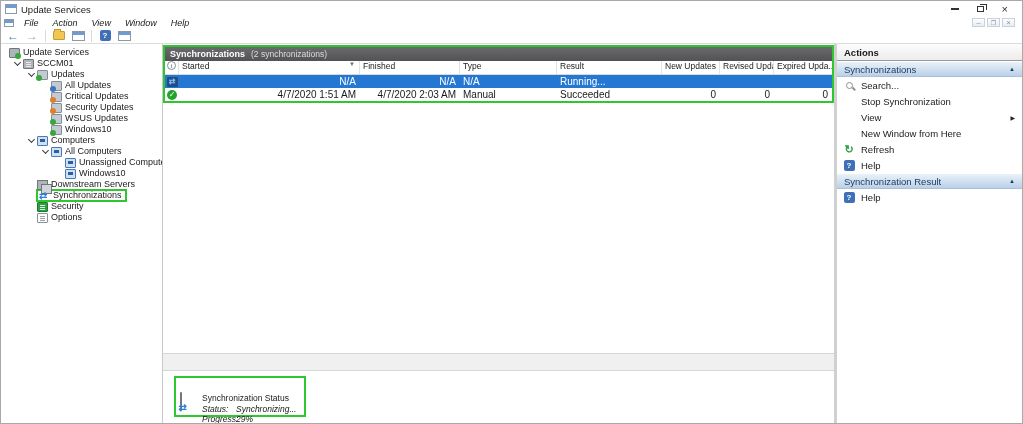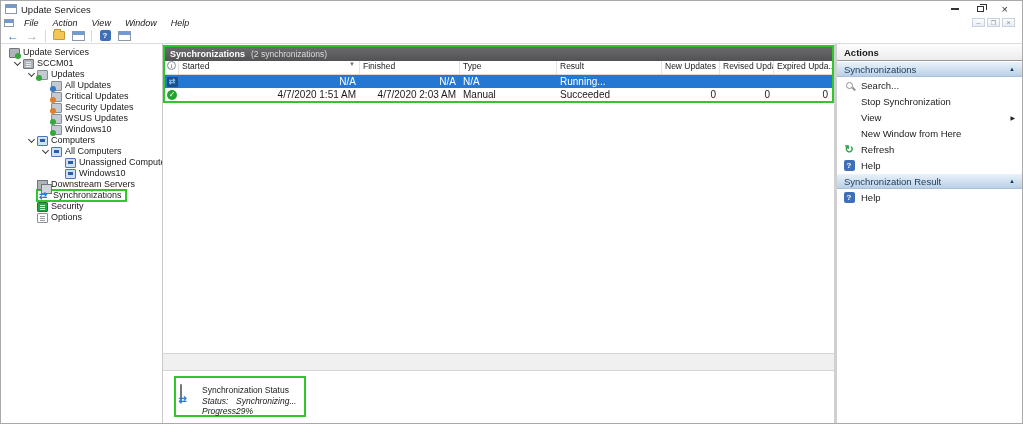--- a/index.html
+++ b/index.html
@@ -94,21 +94,21 @@
   .ic-info { width:9px; height:9px; border:1px solid #7d8ea0; border-radius:50%; font-size:7px; color:#5c7purple088; color:#5c7088; display:flex; align-items:center; justify-content:center; font-family:"Liberation Serif", serif; }
   .ic-info::before { content:"i"; }
   .ic-check { width:10px; height:10px; background:#22a32c; border-radius:50%; color:#fff; font-size:8px; display:flex; align-items:center; justify-content:center; }
   .ic-check::before { content:"✓"; }
   .ic-rowsync { width:11px; height:10px; background:#1d4e86; border-radius:1px; color:#8fc3f5; font-size:8px; font-weight:bold; display:flex; align-items:center; justify-content:center; }
   .ic-rowsync::before { content:"⇄"; }
 
   .list-empty { flex:1; background:#fff; }
   .splitter { height:18px; background:#f0f0f0; border-top:1px solid #d6d6d6; border-bottom:1px solid #d6d6d6; }
   .bottompane { height:52px; background:#fff; position:relative; }
-  .statusbox { position:absolute; left:11px; top:5px; width:132px; height:41px; border:2px solid #2ec82e; display:flex; padding:7px 4px; }
+  .statusbox { position:absolute; left:11px; top:5px; width:132px; height:41px; border:2px solid #2ec82e; display:flex; padding:15px 4px; }
   .statusbox .sicon { width:22px; }
   .ic-syncstatus { width:12px; height:15px; background:#aeb4ba; border:1px solid #70767c; border-radius:1px; position:relative; }
   .ic-syncstatus::before { content:""; position:absolute; left:2px; top:2px; right:2px; height:1px; background:#e8eaec; box-shadow:0 2px 0 #e8eaec; }
   .ic-syncstatus::after { content:"⇄"; position:absolute; right:-6px; bottom:-3px; color:#2f7fd6; font-weight:bold; font-size:10px; }
   .stext { font-size:8.5px; line-height:10.5px; }
   .srow { display:flex;font-style:italic; }
   .srow .slab { width:34px; }
 
   
   .actions { width:188px; border-left:3px solid #d0d0d0; background:#fff; display:flex; flex-direction:column; }

